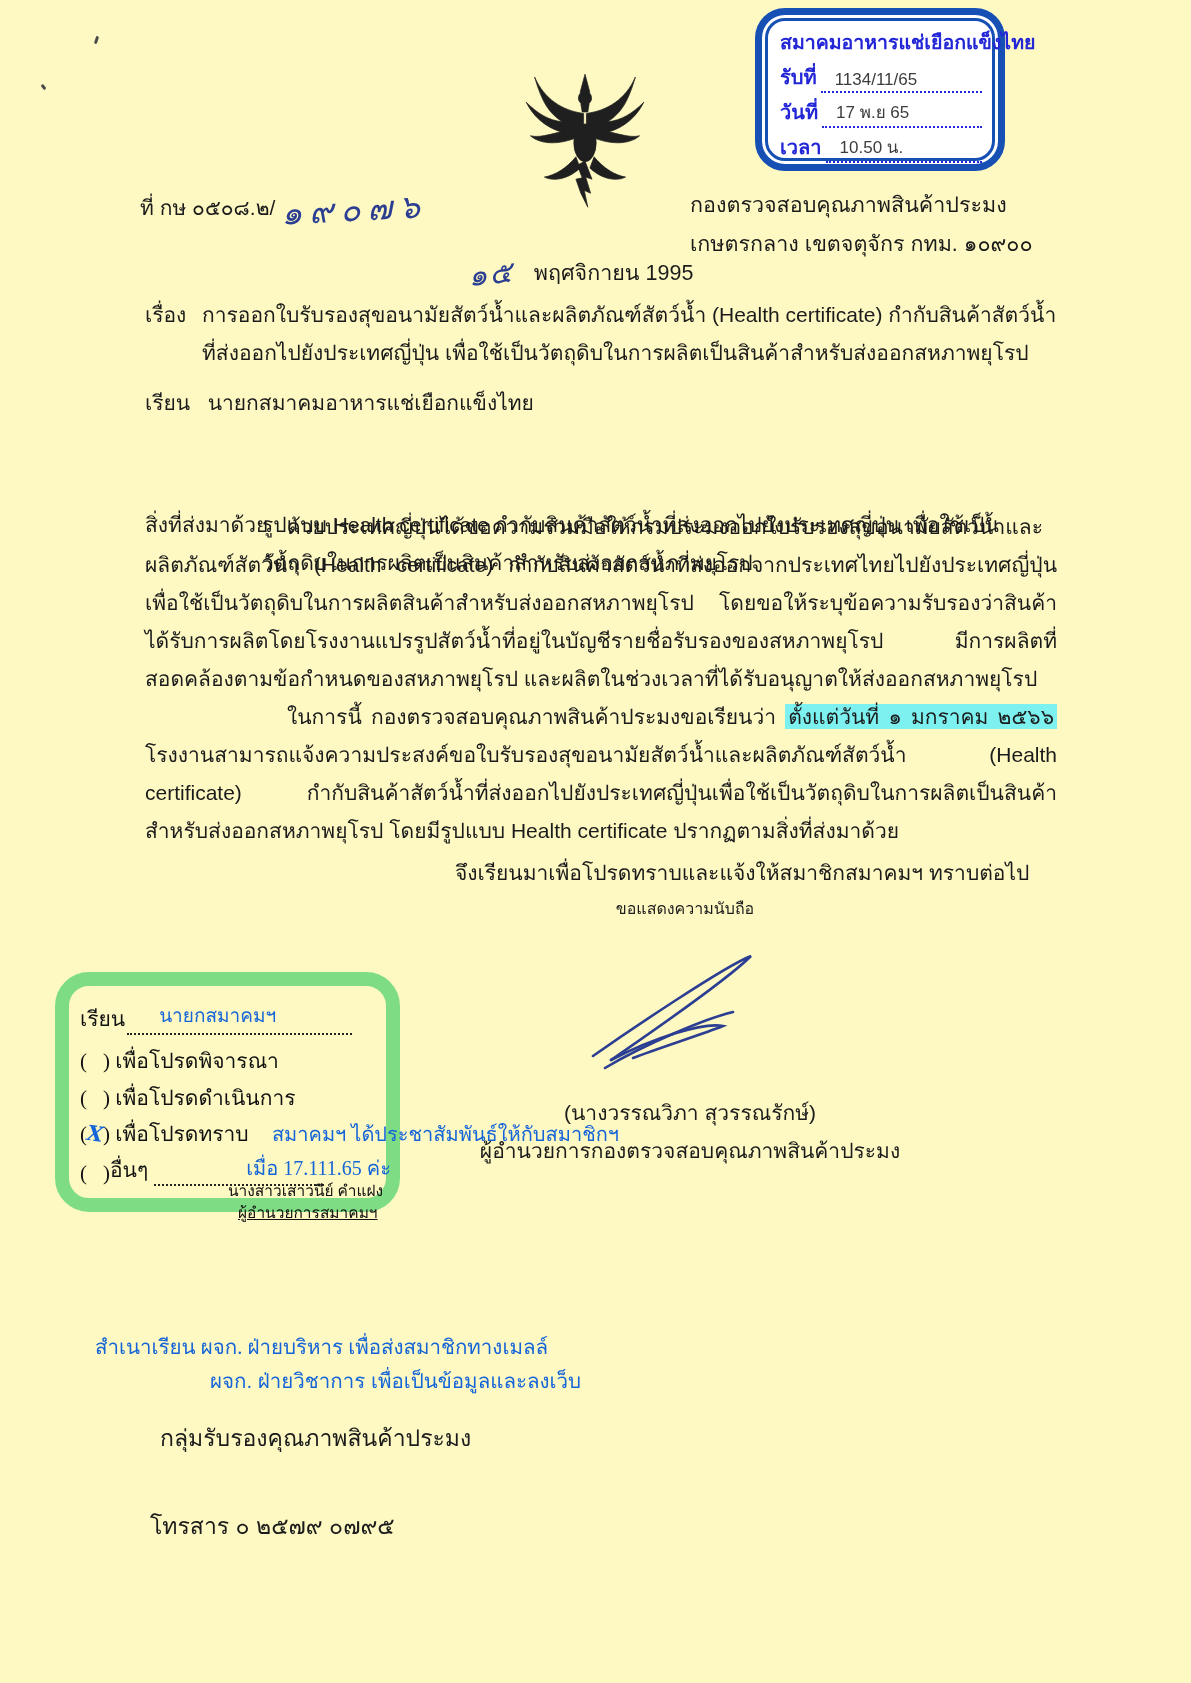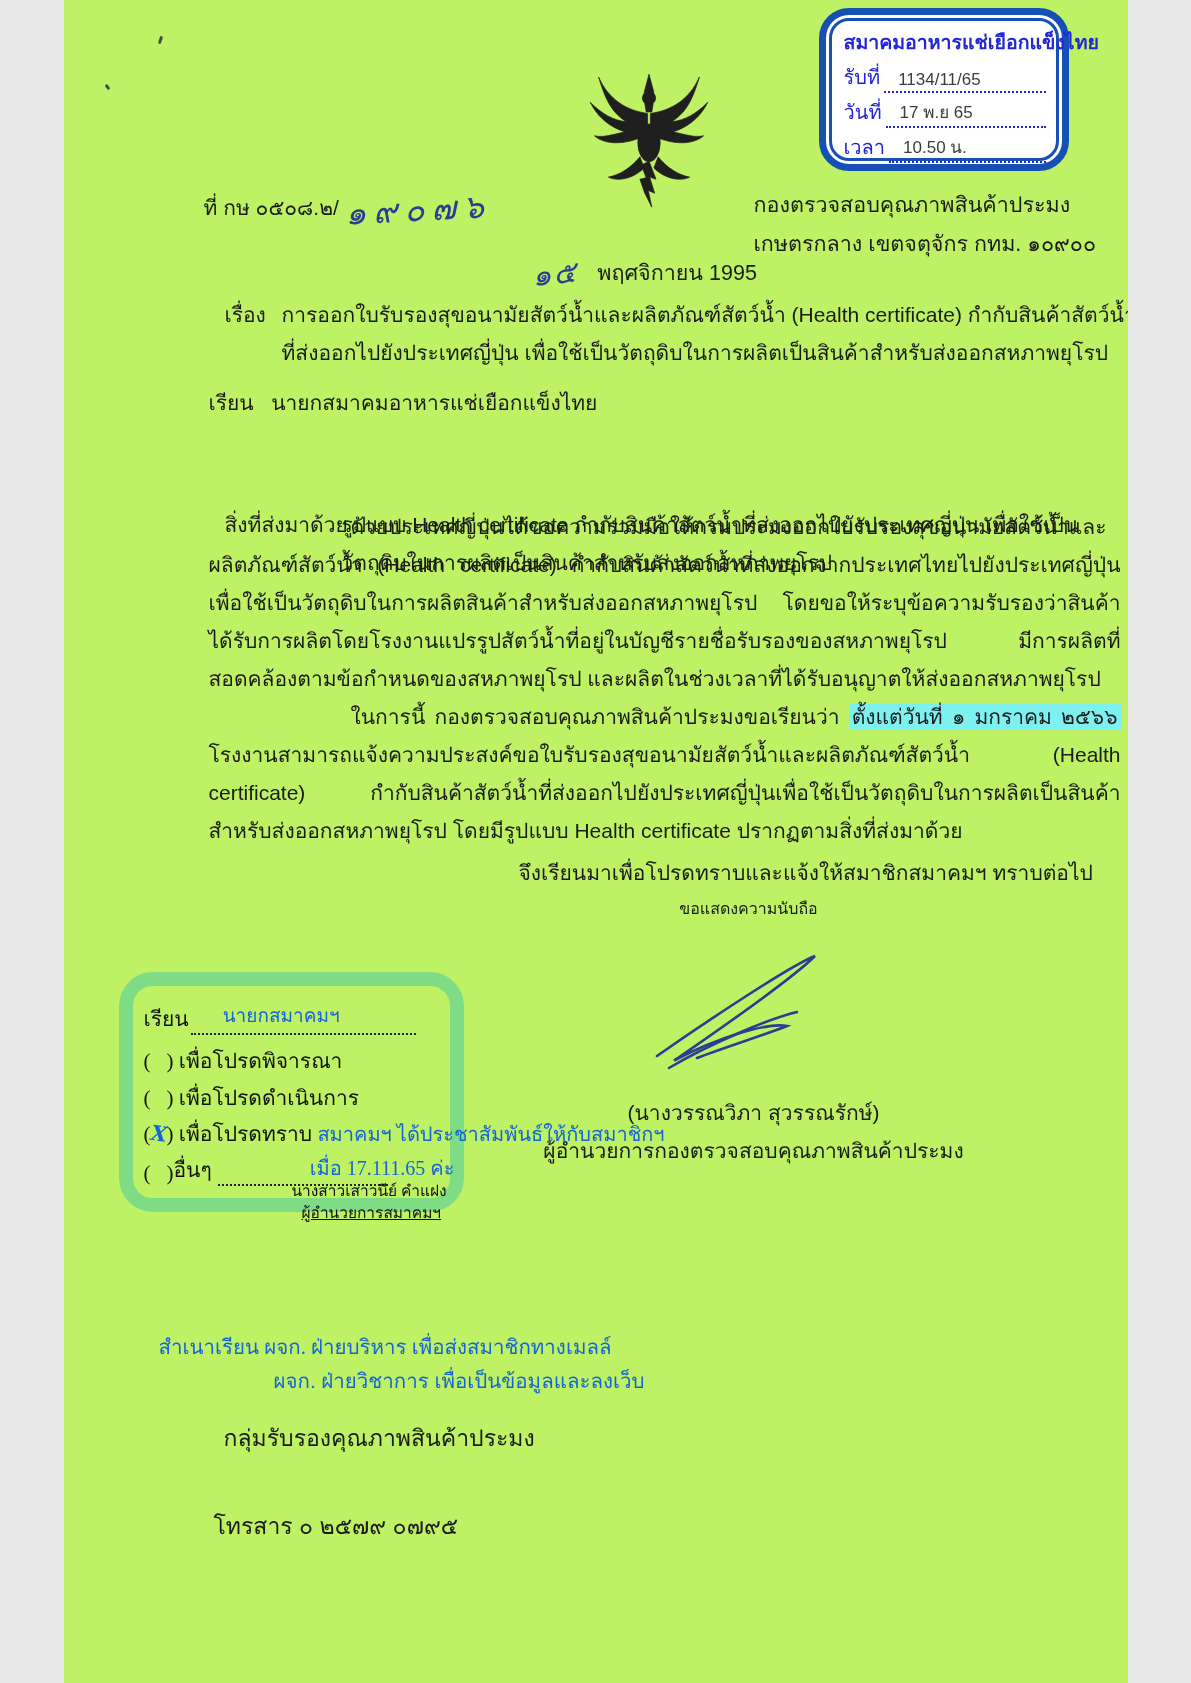--- a/index.html
+++ b/index.html
@@ -1,20 +1,20 @@
 <!DOCTYPE html>
 <html><head>
 <meta charset="utf-8">
 <style>
   * { margin:0; padding:0; box-sizing:border-box; }
   body { background:#e8e8e8; }
   .page {
-    position:relative; width:1064px; height:1683px; margin:0 auto;
-    background:#bef264; overflow:hidden;
-    font-family:"Liberation Sans", sans-serif; color:#1b1b1b;padding-left:16px;
+    position:relative; width:1191px; height:1683px; margin:0 auto;
+    background:#fef9c3; overflow:hidden;
+    font-family:"Liberation Sans", sans-serif; color:#1b1b1b;
   }
   .abs { position:absolute; }
 
   
   .speck { position:absolute; width:3px; height:8px; background:#4a4a4a; border-radius:2px; }
   .speck1 { left:95px; top:36px; transform:rotate(18deg); }
   .speck2 { left:42px; top:84px; transform:rotate(-35deg); height:6px; }
 
   
   .stamp-blue {
@@ -24,21 +24,21 @@
   .stamp-blue-inner {
     width:100%; height:100%; border:3px solid #1750b4; border-radius:20px;
     padding:6px 10px 4px 12px;
   }
   .stamp-title {
     font-family:"Liberation Serif", serif; font-weight:bold;
     color:#2326d6; font-size:19.5px; white-space:nowrap; letter-spacing:0;
   }
   .stamp-row { display:flex; align-items:flex-end; height:35px; }
   .stamp-label {
-    font-family:"Liberation Serif", serif; font-weight:normal;
+    font-family:"Liberation Serif", serif; font-weight:bold;
     color:#2326d6; font-size:20px; flex:none;
   }
   .stamp-dots {
     flex:1; margin-left:4px; border-bottom:2px dotted #2326d6;
     position:relative; height:30px;
   }
   .stamp-value {
     position:absolute; left:14px; bottom:1px; color:#3c3c3c;
     font-family:"Liberation Sans", sans-serif; font-size:17px; white-space:nowrap;
   }
@@ -78,21 +78,21 @@
   .g-to { left:80px; top:1002px; display:flex; align-items:flex-end; }
   .g-to-dots { width:225px; border-bottom:2.5px dotted #222; position:relative; height:30px; margin-left:2px; }
   .g-to-value { position:absolute; left:32px; bottom:3px; color:#1565d8; font-size:19px; font-family:"Liberation Serif", serif; }
   .opt1 { left:80px; top:1044px; }
   .opt2 { left:80px; top:1081px; }
   .opt3 { left:80px; top:1117px; }
   .opt4 { left:80px; top:1153px; display:flex; align-items:flex-end; }
   .opt-mark { display:inline-block; width:16px; text-align:center; }
   .opt-mark.checked { color:#1565d8; font-family:"DejaVu Serif", serif; font-style:italic; font-weight:bold; transform:rotate(8deg); }
   .blue-note { color:#1565d8; font-family:"Liberation Serif", serif; }
-  .note1 { font-size:20px; }
+  .note1 { margin-left:18px; font-size:20px; }
   .opt4-dots { width:170px; border-bottom:2.5px dotted #222; height:28px; position:relative; margin-left:6px; }
   .note2 { position:absolute; left:92px; bottom:0px; font-size:20px; white-space:nowrap; color:#1565d8; font-family:"Liberation Serif", serif; }
   .g-officer-name { left:228px; top:1178px; font-size:15.5px; }
   .g-officer-title { left:238px; top:1200px; font-size:15.5px;text-decoration:underline; }
 
   
   .cc1 { left:95px;  top:1330px; font-family:"Liberation Serif", serif; font-size:20.5px; color:#1565d8; white-space:nowrap; }
   .cc2 { left:210px; top:1364px; font-family:Liberation Sans, sans-serif; font-size:20.5px; color:#1565d8; white-space:nowrap; }
   .foot { left:160px; font-size:23px; white-space:nowrap; }
   .foot-1 { top:1420px; }

